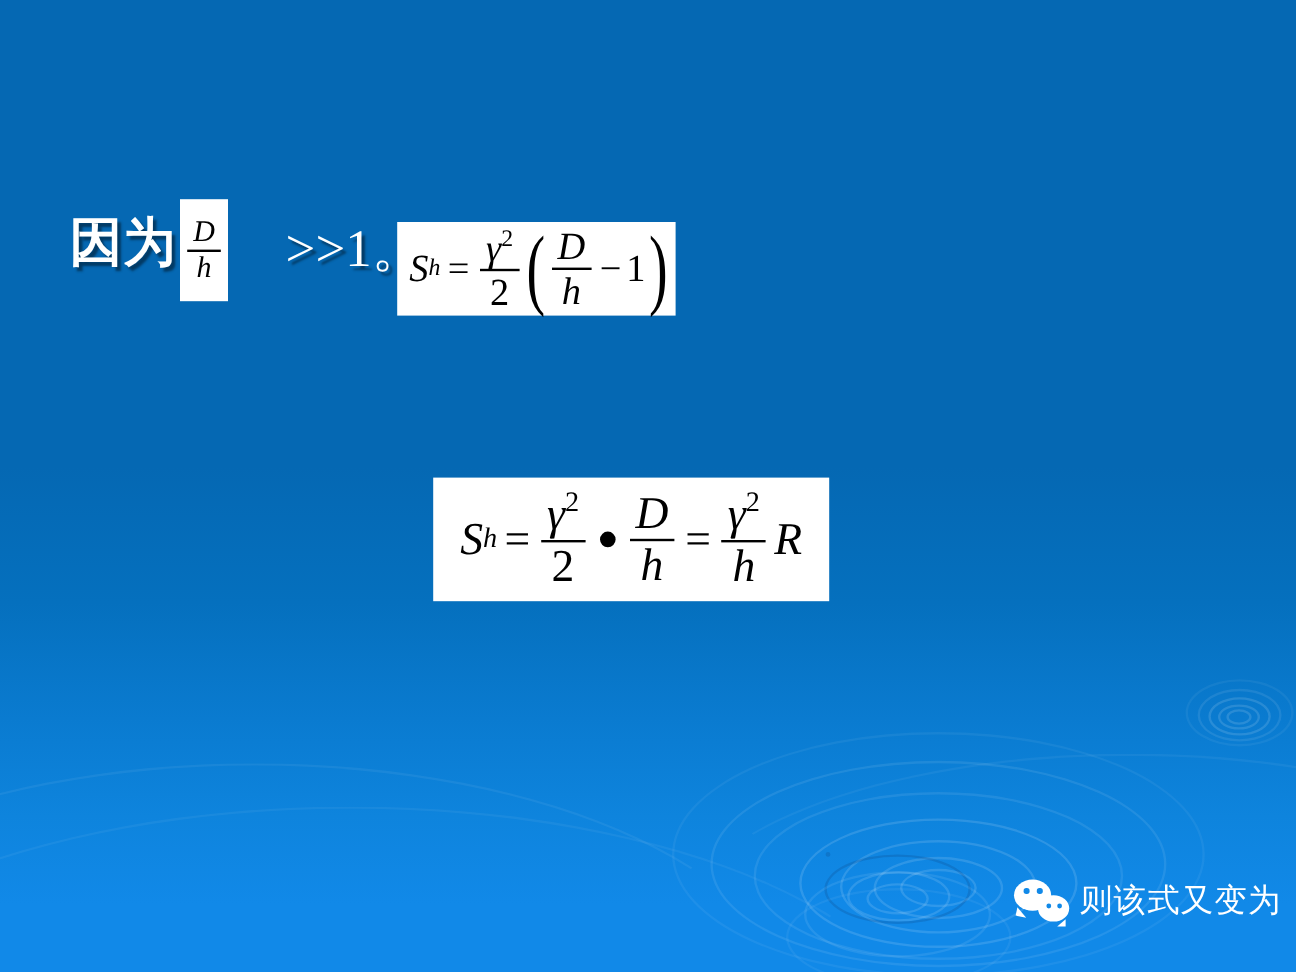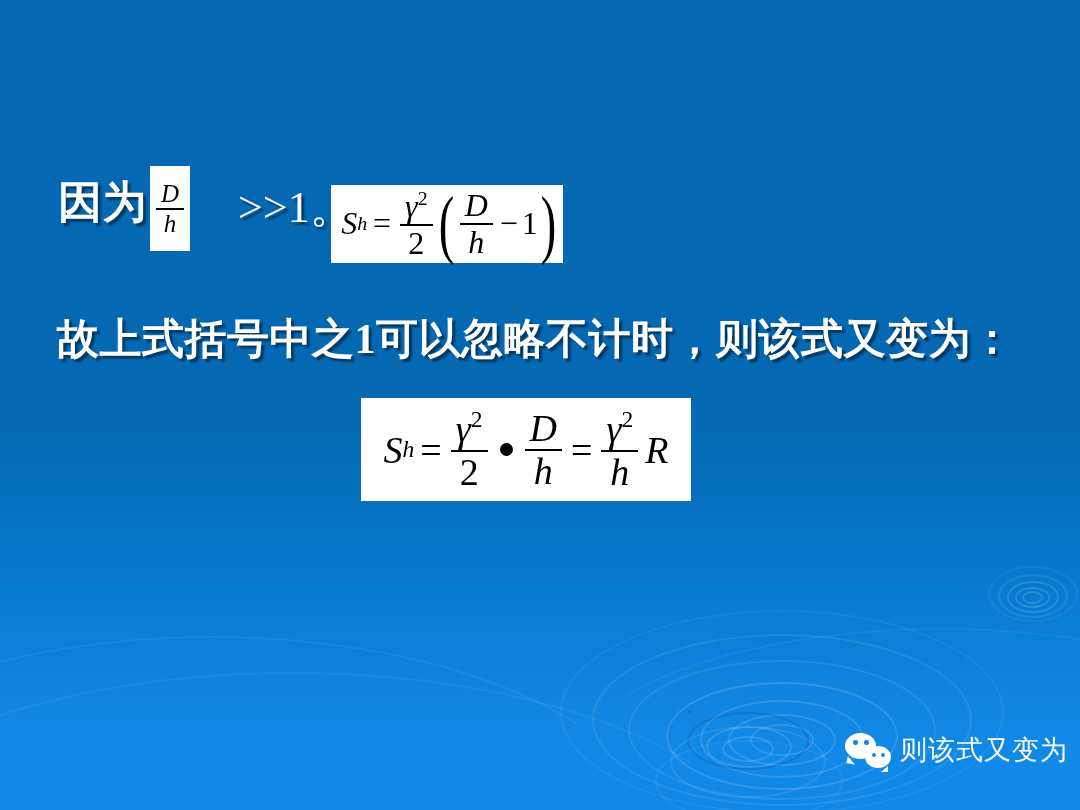--- a/index.html
+++ b/index.html
@@ -310,21 +310,20 @@
         <span class="num var">D</span>
         <span class="bar"></span>
         <span class="den var">h</span>
       </span>
       <span class="op">−</span>
       <span class="up">1</span>
       <span class="paren">)</span>
     </span>
   </div>
 
-  <div class="cn-text" id="line-gushang">故上式括号中之1可以忽略不计时，则该式又变为：</div>
 
   <div class="formula-box" id="formula-box-2">
     <span class="math" style="font-size:38px;">
       <span class="var">S</span>
         <span class="sub">h</span>
       <span class="eq">=</span>
       <span class="frac">
         <span class="num"><span class="var">γ</span><span class="sup">2</span></span>
         <span class="bar"></span>
         <span class="den up">2</span>

